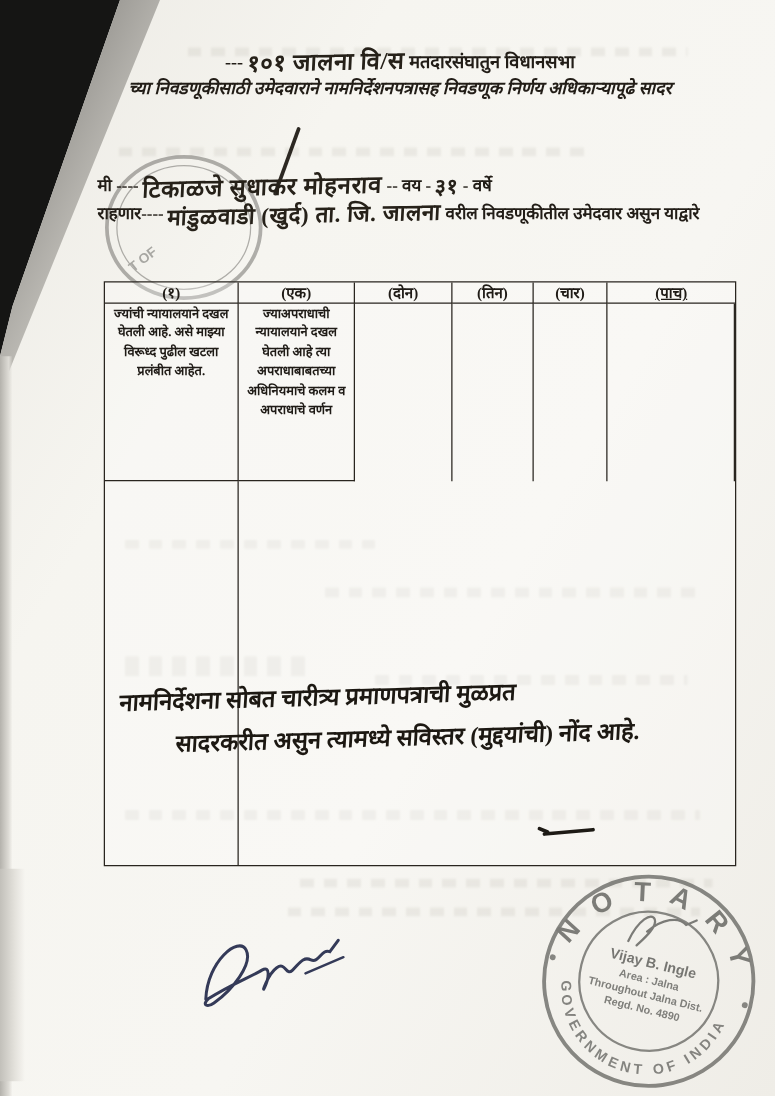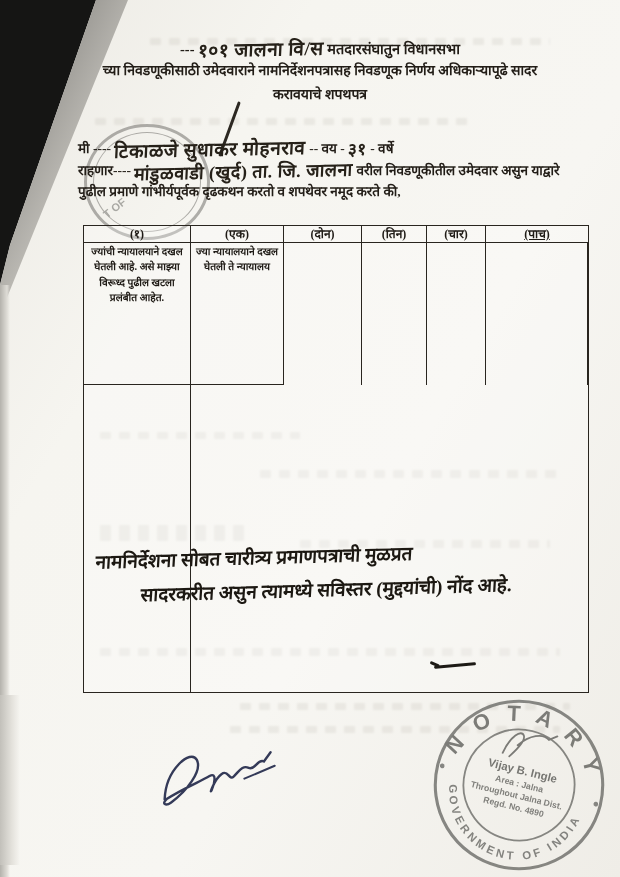--- a/index.html
+++ b/index.html
@@ -18,21 +18,21 @@
   .edge-left-strip{position:absolute;left:0;top:285px;width:10px;height:592px;
     background:linear-gradient(90deg,#b4b2ac,#dedcd6 70%,rgba(222,220,214,0));}
   .edge-bottom-left{position:absolute;left:0;top:695px;width:20px;height:170px;
     background:linear-gradient(90deg,#c2c0ba,#e4e2dc 60%,rgba(228,226,220,0));}
   .bleed{position:absolute;filter:blur(1px);opacity:.55;
     background:repeating-linear-gradient(90deg,rgba(125,118,104,.18) 0 11px,rgba(125,118,104,0) 11px 19px);}
   
   .printed{font-weight:700;color:#221d17;}
   .hdr{position:absolute;left:60px;width:520px;text-align:center;}
   .hdr-l1{top:36px;font-size:14.5px;}
-  .hdr-l2{top:60px;font-size:14px;}
+  .hdr-l2{top:60px;font-size:14px;font-style:italic;}
   .hdr-l3{top:84px;font-size:14px;}
   .hand{font-weight:700;color:#262119;letter-spacing:.5px;
     display:inline-block;transform:rotate(-1.2deg) skewX(-4deg);}
   .hand-constituency{font-size:19px;vertical-align:-2px;}
   .decl-line{position:absolute;left:78px;width:525px;font-size:13.5px;}
   .decl-1{top:136px;}
   .decl-2{top:159px;}
   .decl-3{top:182px;}
   .hand-name{font-size:19px;vertical-align:-3px;}
   .hand-age{font-size:17px;vertical-align:-2px;}
@@ -90,53 +90,51 @@
   <div class="bleed" style="left:100px;top:648px;width:460px;height:8px"></div>
   <div class="bleed" style="left:240px;top:703px;width:330px;height:7px"></div>
   <div class="bleed" style="left:230px;top:726px;width:330px;height:7px"></div>
 
   <div class="hdr hdr-l1">
     <span class="printed">---</span>
     <span class="hand hand-constituency">१०१ जालना वि/स</span>
     <span class="printed">मतदारसंघातुन विधानसभा</span>
   </div>
   <div class="hdr hdr-l2 printed">च्या निवडणूकीसाठी उमेदवाराने नामनिर्देशनपत्रासह निवडणूक निर्णय अधिकाऱ्यापूढे सादर</div>
-  <div class="hdr hdr-l3 printed">करावयाचे शपथपत्र</div>
 
   <div class="round-stamp">
     <div class="c1"></div>
     <div class="c2"></div>
     <div class="of">T OF</div>
   </div>
   <div class="pen-flick"></div>
 
   <div class="decl-line decl-1">
     <span class="printed">मी ----</span>
     <span class="hand hand-name">टिकाळजे सुधाकर मोहनराव</span>
     <span class="printed">--  वय -</span>
     <span class="hand hand-age">३१</span>
     <span class="printed">- वर्षे</span>
   </div>
   <div class="decl-line decl-2">
     <span class="printed">राहणार----</span>
     <span class="hand hand-addr">मांडुळवाडी (खुर्द) ता. जि. जालना</span>
     <span class="printed">वरील निवडणूकीतील उमेदवार असुन याद्वारे</span>
   </div>
-  <div class="decl-line decl-3 printed">पुढील प्रमाणे गांभीर्यपूर्वक दृढकथन करतो व शपथेवर नमूद करते  की,</div>
 
   <div class="ftable">
     <div class="cell colnum">(१)</div>
     <div class="cell colnum">(एक)</div>
     <div class="cell colnum">(दोन)</div>
     <div class="cell colnum">(तिन)</div>
     <div class="cell colnum">(चार)</div>
     <div class="cell colnum last">(पाच)</div>
 
     <div class="cell coldesc">ज्यांची न्यायालयाने दखल घेतली आहे. असे माझ्या विरूध्द पुढील खटला प्रलंबीत आहेत.</div>
-    <div class="cell coldesc">ज्या न्यायालयाने दखल घेतली ते न्यायालय</div>
+    <div class="cell coldesc">ज्याअपराधाची न्यायालयाने दखल घेतली आहे त्या अपराधाबाबतच्या अधिनियमाचे कलम व अपराधाचे वर्णन</div>
 
     <div class="cell body"></div>
     <div class="cell body"></div>
     <div class="cell body"></div>
     <div class="cell body"></div>
     <div class="cell body"></div>
     <div class="cell body last"></div>
 
     <div class="table-note">
       <div class="l1">नामनिर्देशना सोबत चारीत्र्य प्रमाणपत्राची मुळप्रत</div>

